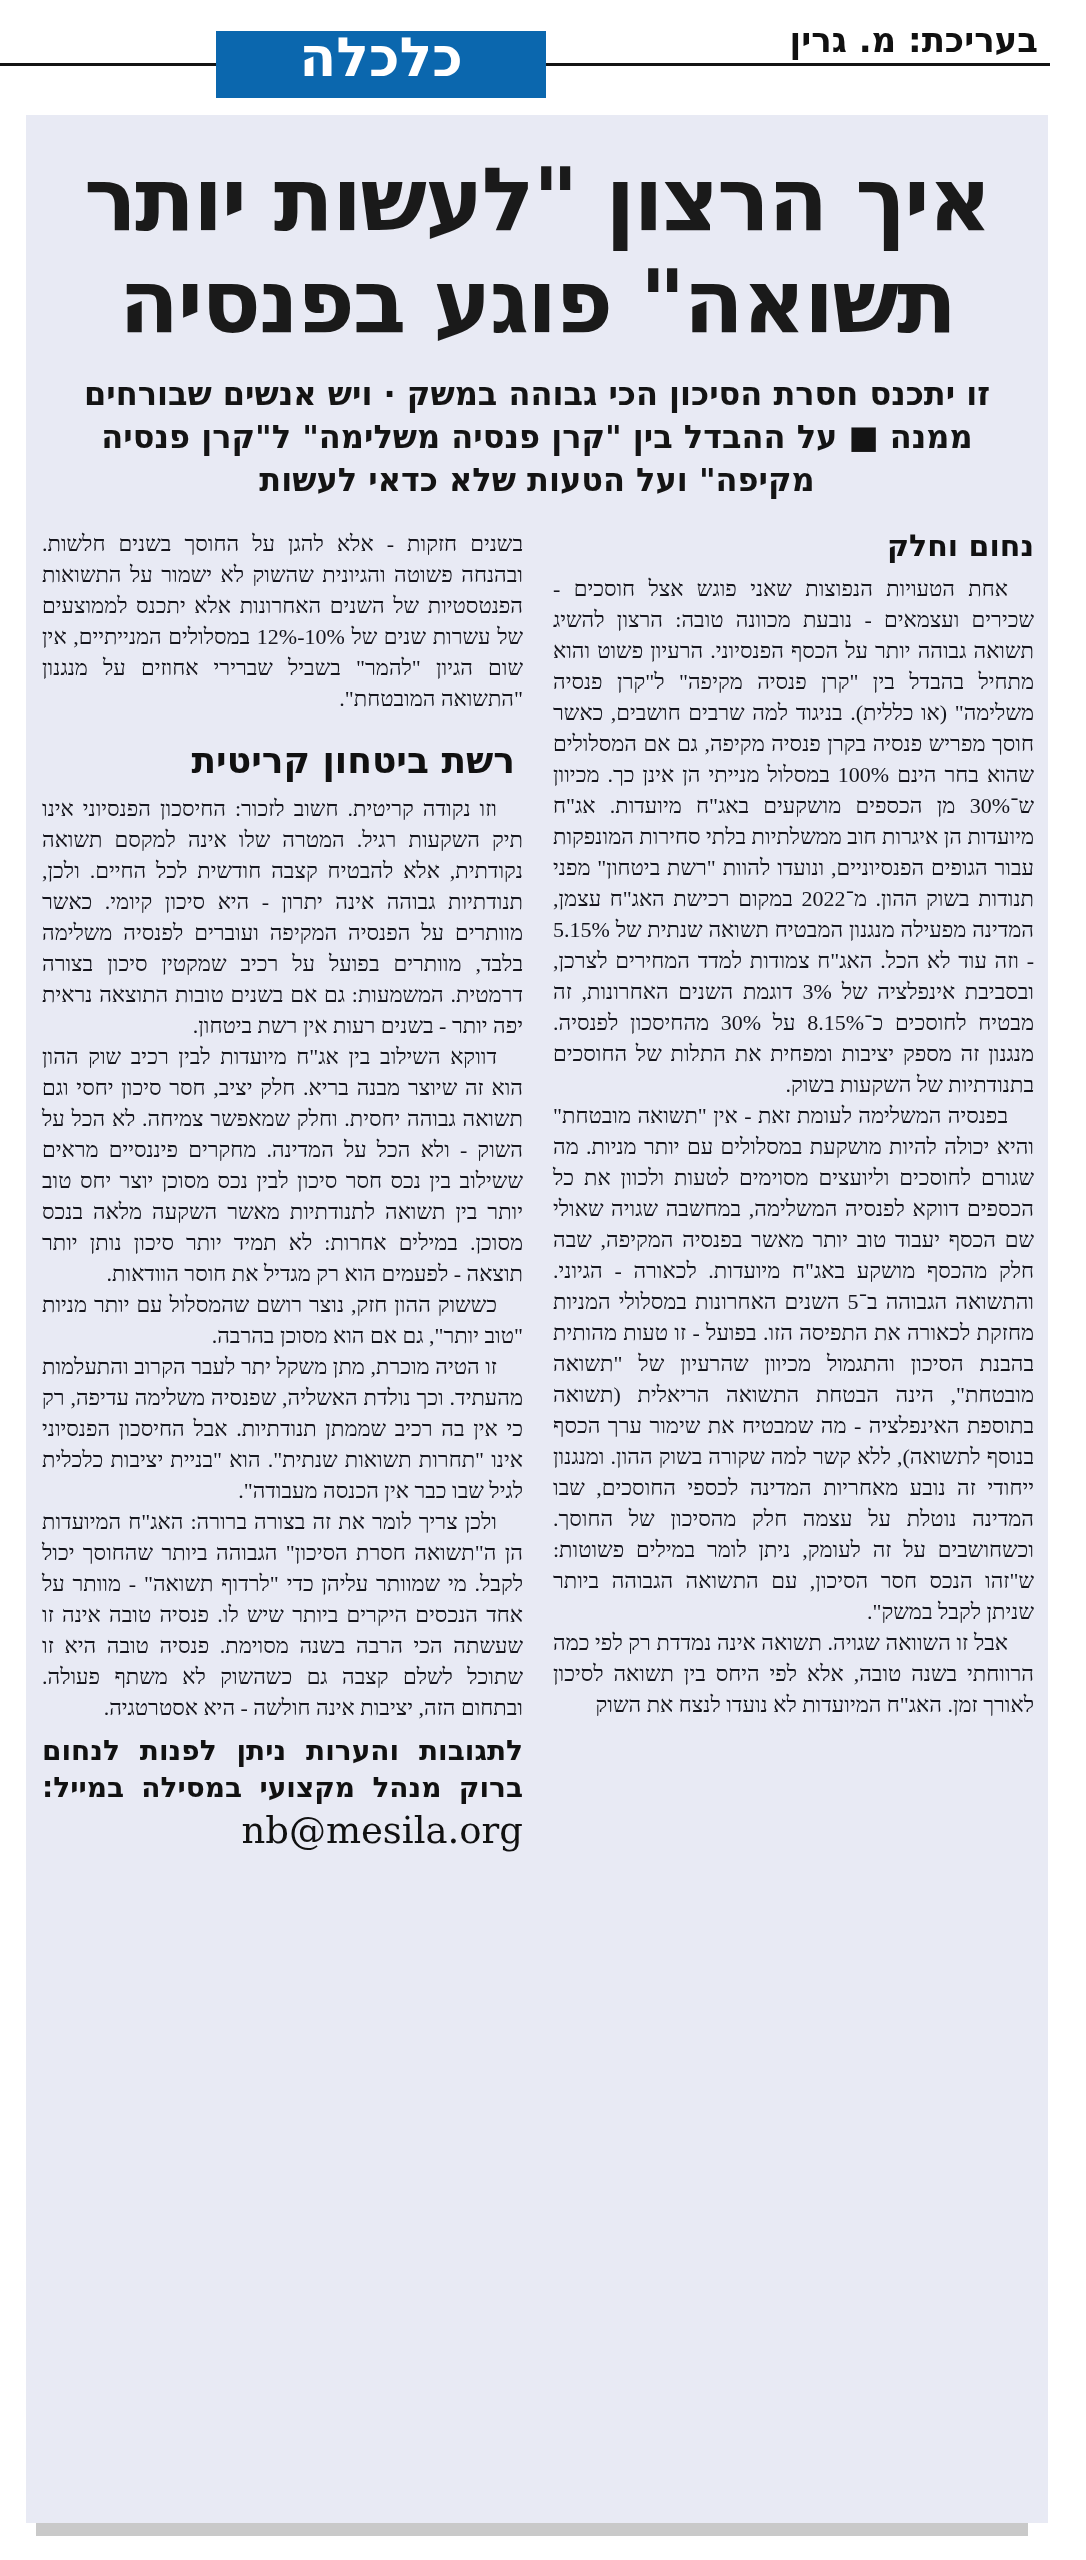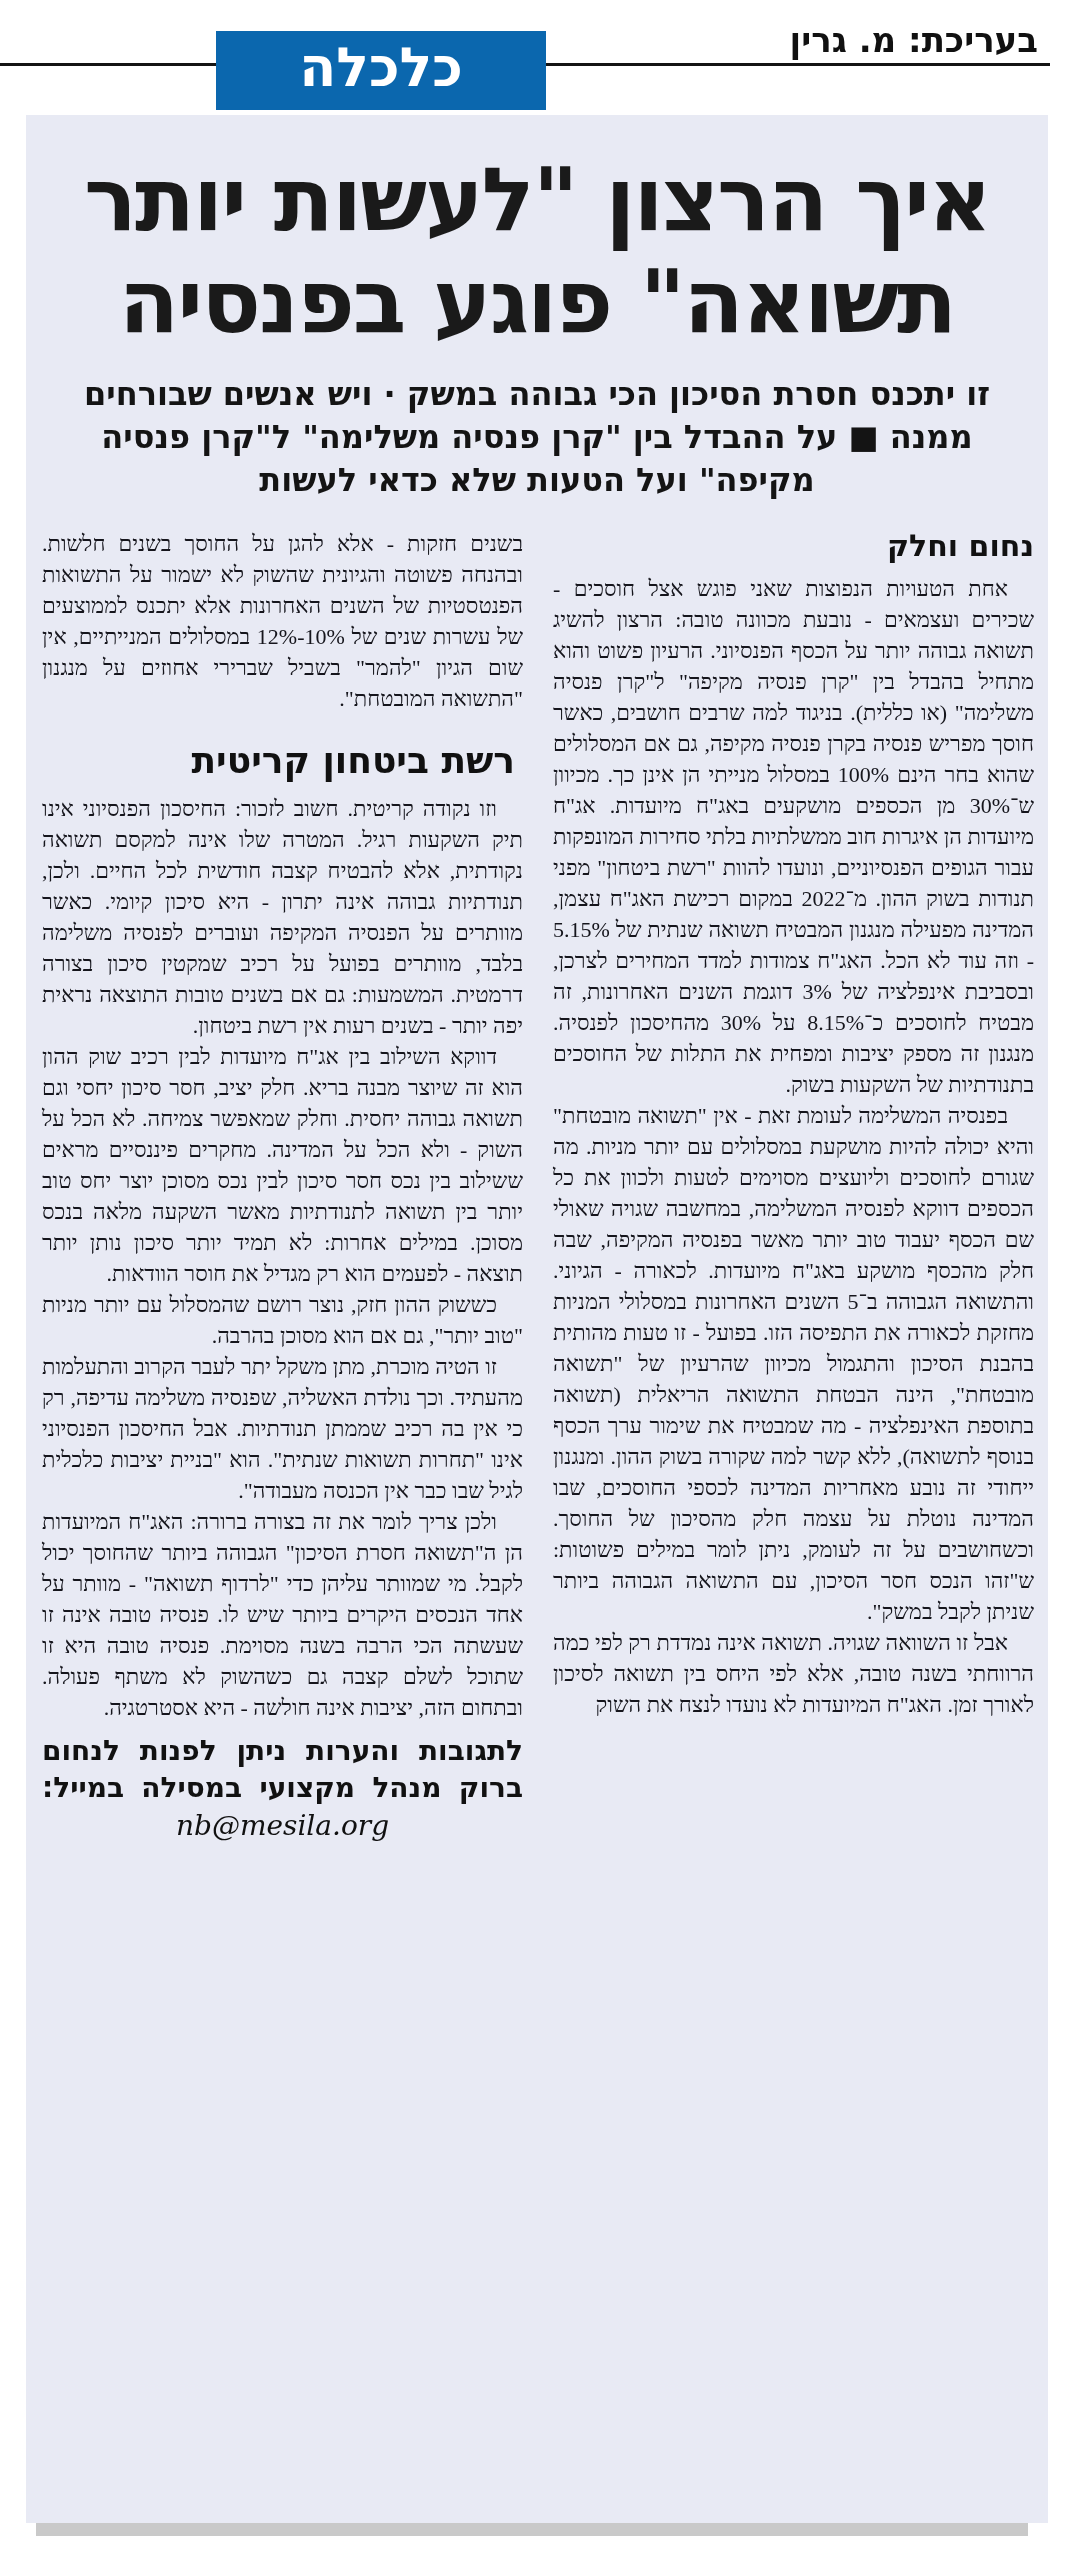--- a/index.html
+++ b/index.html
@@ -10,22 +10,22 @@
   }
   
   .editor-credit{
     position:absolute;top:20px;right:48px;
     font-size:34px;font-weight:600;letter-spacing:0;direction:rtl;
   }
   .header-rule{
     position:absolute;top:63px;left:0;width:1050px;height:3px;background:#141414;
   }
   .section-badge{
-    position:absolute;top:31px;left:216px;width:330px;height:79px;
-    background:#0b67ae;display:flex;align-items:center;justify-content:center;
+    position:absolute;top:31px;left:216px;width:330px;height:67px;
+    background:#0b67ae;display:flex;justify-content:center;
   }
   .section-badge .label{
     color:#ffffff;font-size:54px;font-weight:800;line-height:1;direction:rtl;
     padding-bottom:6px;
   }
   
   .article-card{
     position:absolute;top:115px;left:26px;width:1022px;height:2408px;
     background:#e8eaf4;overflow:hidden;box-sizing:border-box;
     padding:0 14px;direction:rtl;
@@ -58,21 +58,21 @@
   .body-par.no-indent{text-indent:0;}
   .sub-heading{
     font-size:36px;font-weight:700;margin:26px 8px 12px 0;direction:rtl;
   }
   .contact-note{
     margin:10px 0 0 0;font-size:28px;line-height:1.32;font-weight:800;
     text-align:justify;text-align-last:justify;direction:rtl;color:#111;
   }
   .contact-email{
     margin:2px 0 0 0;font-family:"DejaVu Serif","Liberation Serif",serif;
-    font-size:28px;direction:ltr;text-align:center;color:#111;font-style:italic;
+    font-size:37px;direction:ltr;text-align:right;color:#111;
   }
 </style>
 </head>
 <body>
 
 <div class="editor-credit">בעריכת: מ. גרין</div>
 <div class="header-rule"></div>
 <div class="section-badge">
   <span class="label">כלכלה</span>
 </div>

